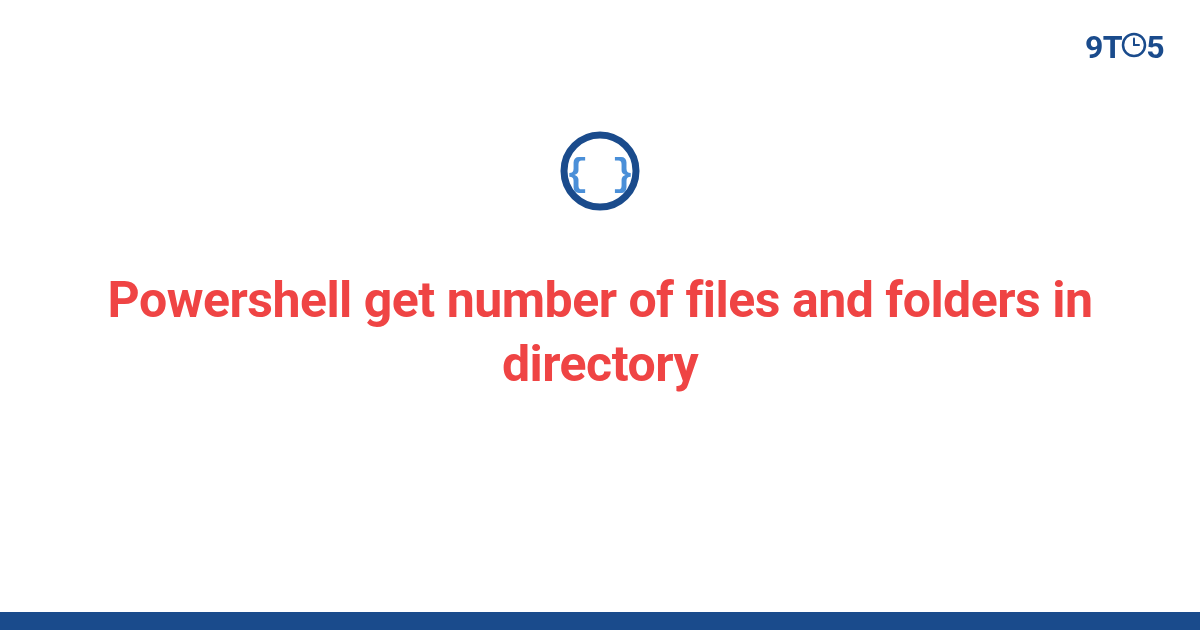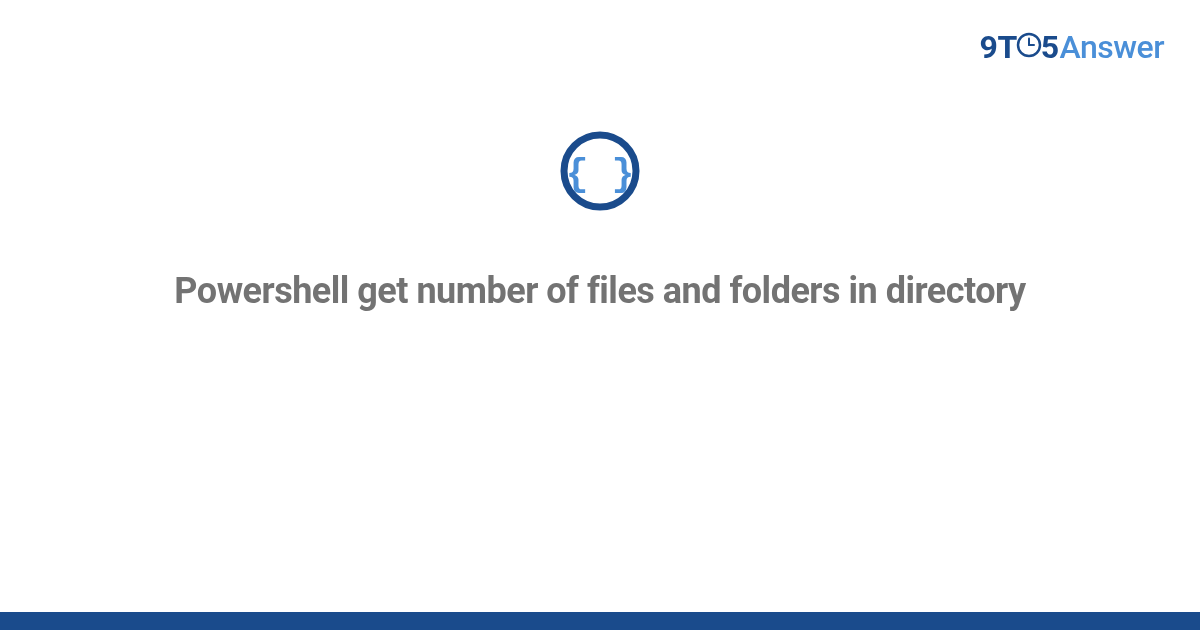--- a/index.html
+++ b/index.html
@@ -56,23 +56,23 @@
       flex-direction: column;
       align-items: center;
       padding: 0 80px;
     }
     .main-icon {
       width: 82px;
       height: 82px;
       margin-bottom: 56px;
     }
     .main-title {
-      font-size: 36px;
+      font-size: 50px;
       font-weight: 700;
-      color: #737373;
+      color: #ef4444;
       text-align: center;
       line-height: 1.28;
       letter-spacing: -0.5px;
     }
     .footer-bar {
       position: absolute;
       bottom: 0;
       left: 0;
       right: 0;
       height: 18px;
@@ -86,21 +86,20 @@
   <span class="logo-nine">9</span>
   <span class="logo-t">T</span>
   <span class="logo-clock">
     <svg width="26" height="26" viewBox="0 0 26 26">
       <circle cx="13" cy="13" r="11" fill="none" stroke="#1a4b8c" stroke-width="2.5"></circle>
       <line x1="13" y1="13" x2="13" y2="6.5" stroke="#1a4b8c" stroke-width="2" stroke-linecap="round"></line>
       <line x1="13" y1="13" x2="18" y2="13" stroke="#1a4b8c" stroke-width="2" stroke-linecap="round"></line>
     </svg>
   </span>
   <span class="logo-five">5</span>
-  <span class="logo-answer">Answer</span>
 </div>
 
 <div class="center-content">
   <div class="main-icon">
     <svg width="82" height="82" viewBox="0 0 82 82">
       <circle cx="41" cy="41" r="36" fill="none" stroke="#1a4b8c" stroke-width="7"></circle>
       <text x="41" y="55" text-anchor="middle" font-size="38" font-weight="800" fill="#4a8fd8" font-family="Consolas, 'Courier New', monospace">{ }</text>
     </svg>
   </div>
   <h1 class="main-title">Powershell get number of files and folders in directory</h1>

